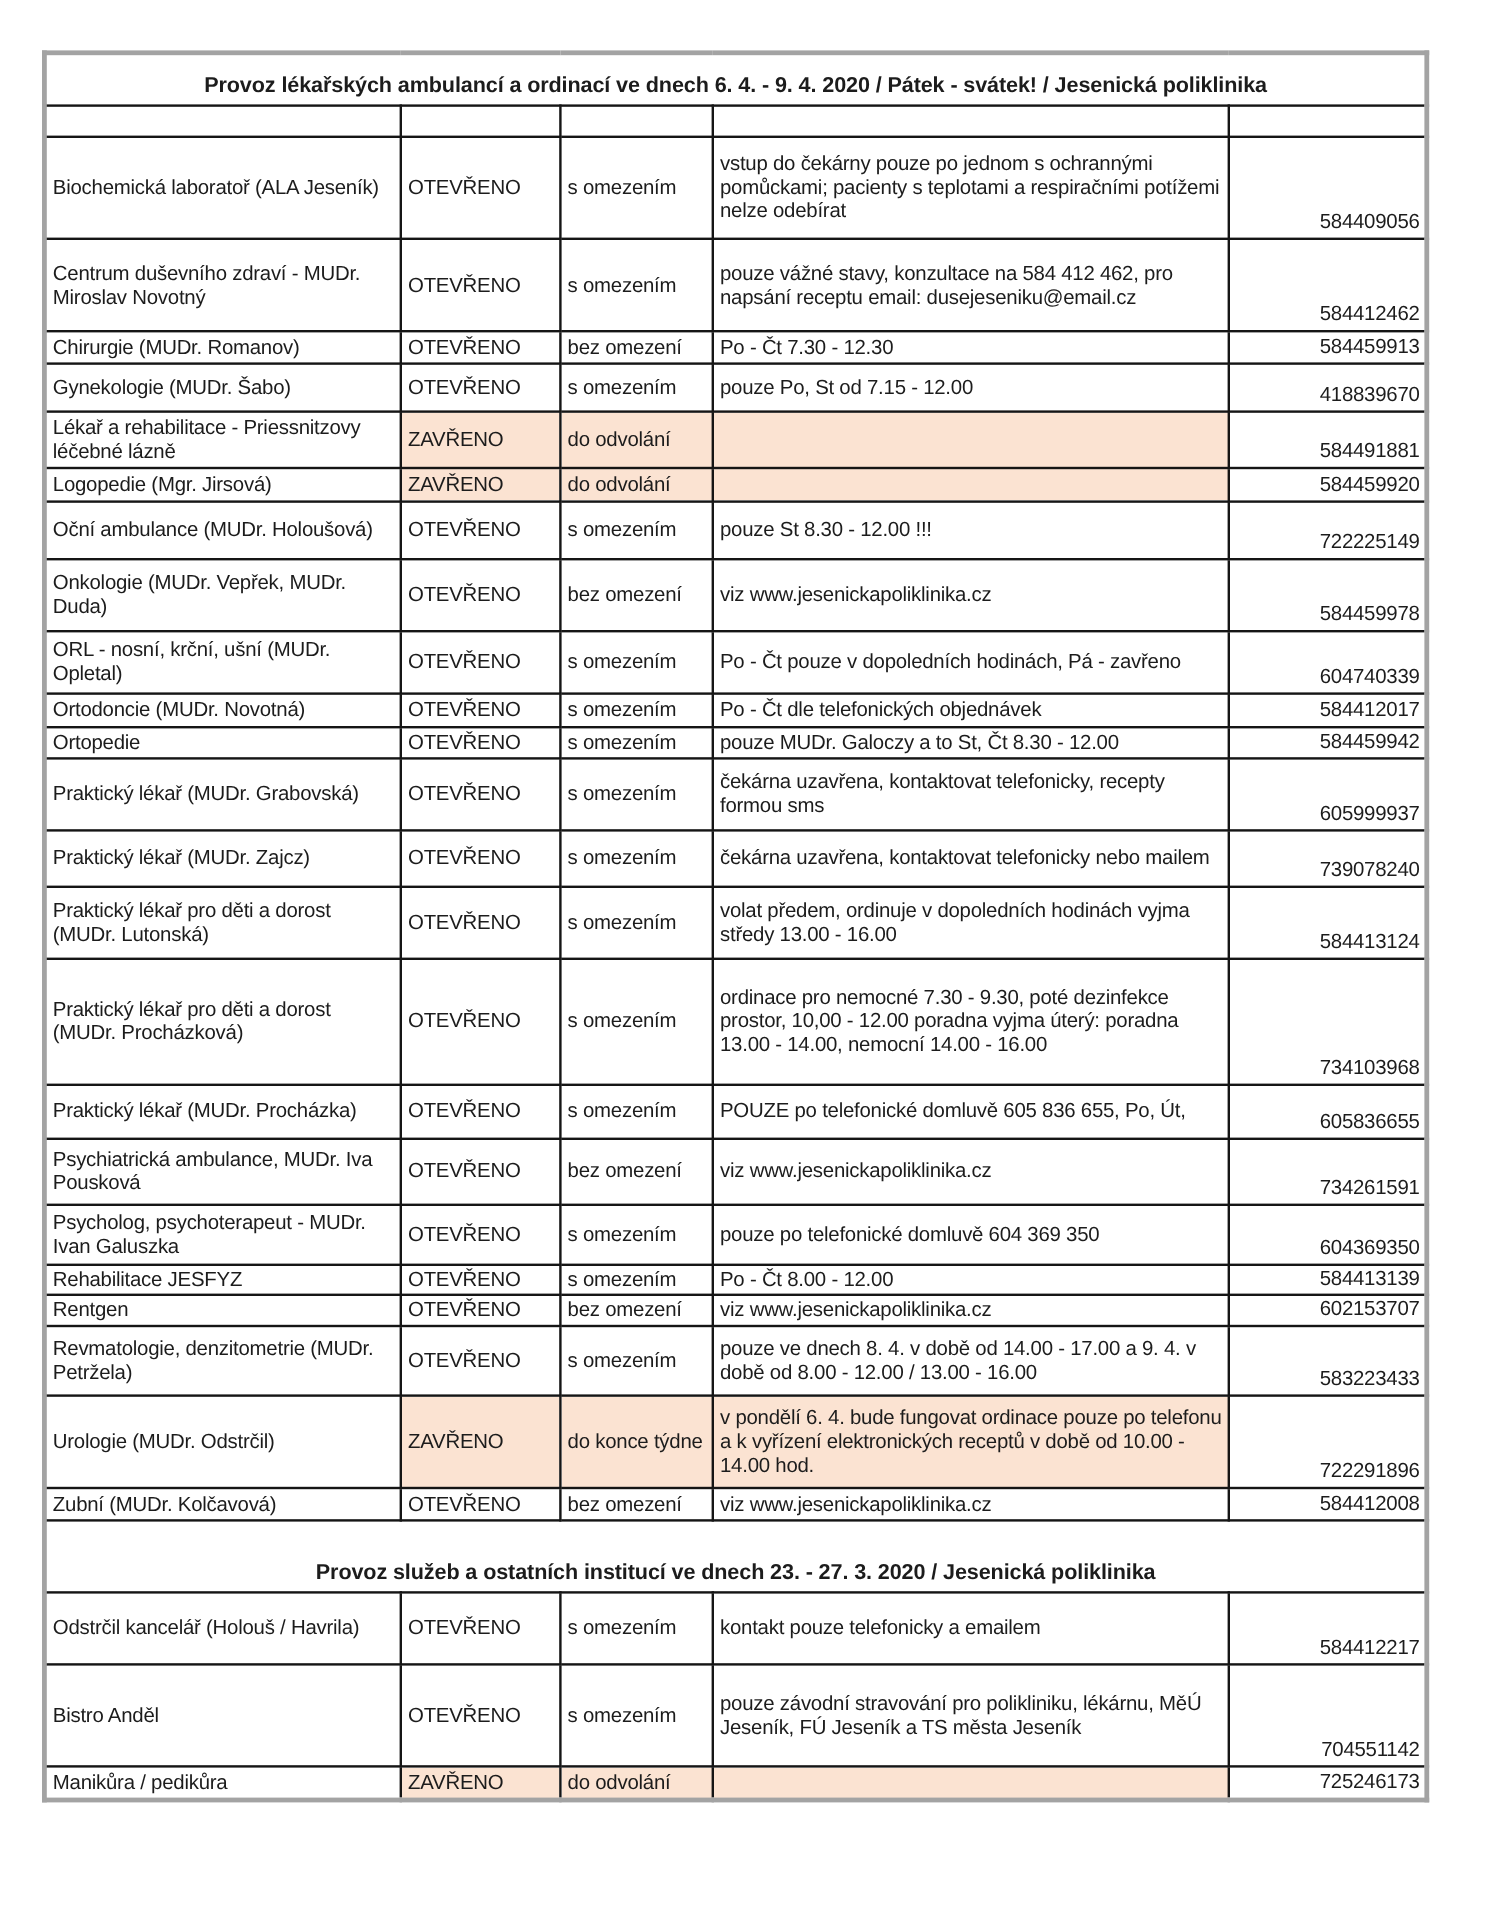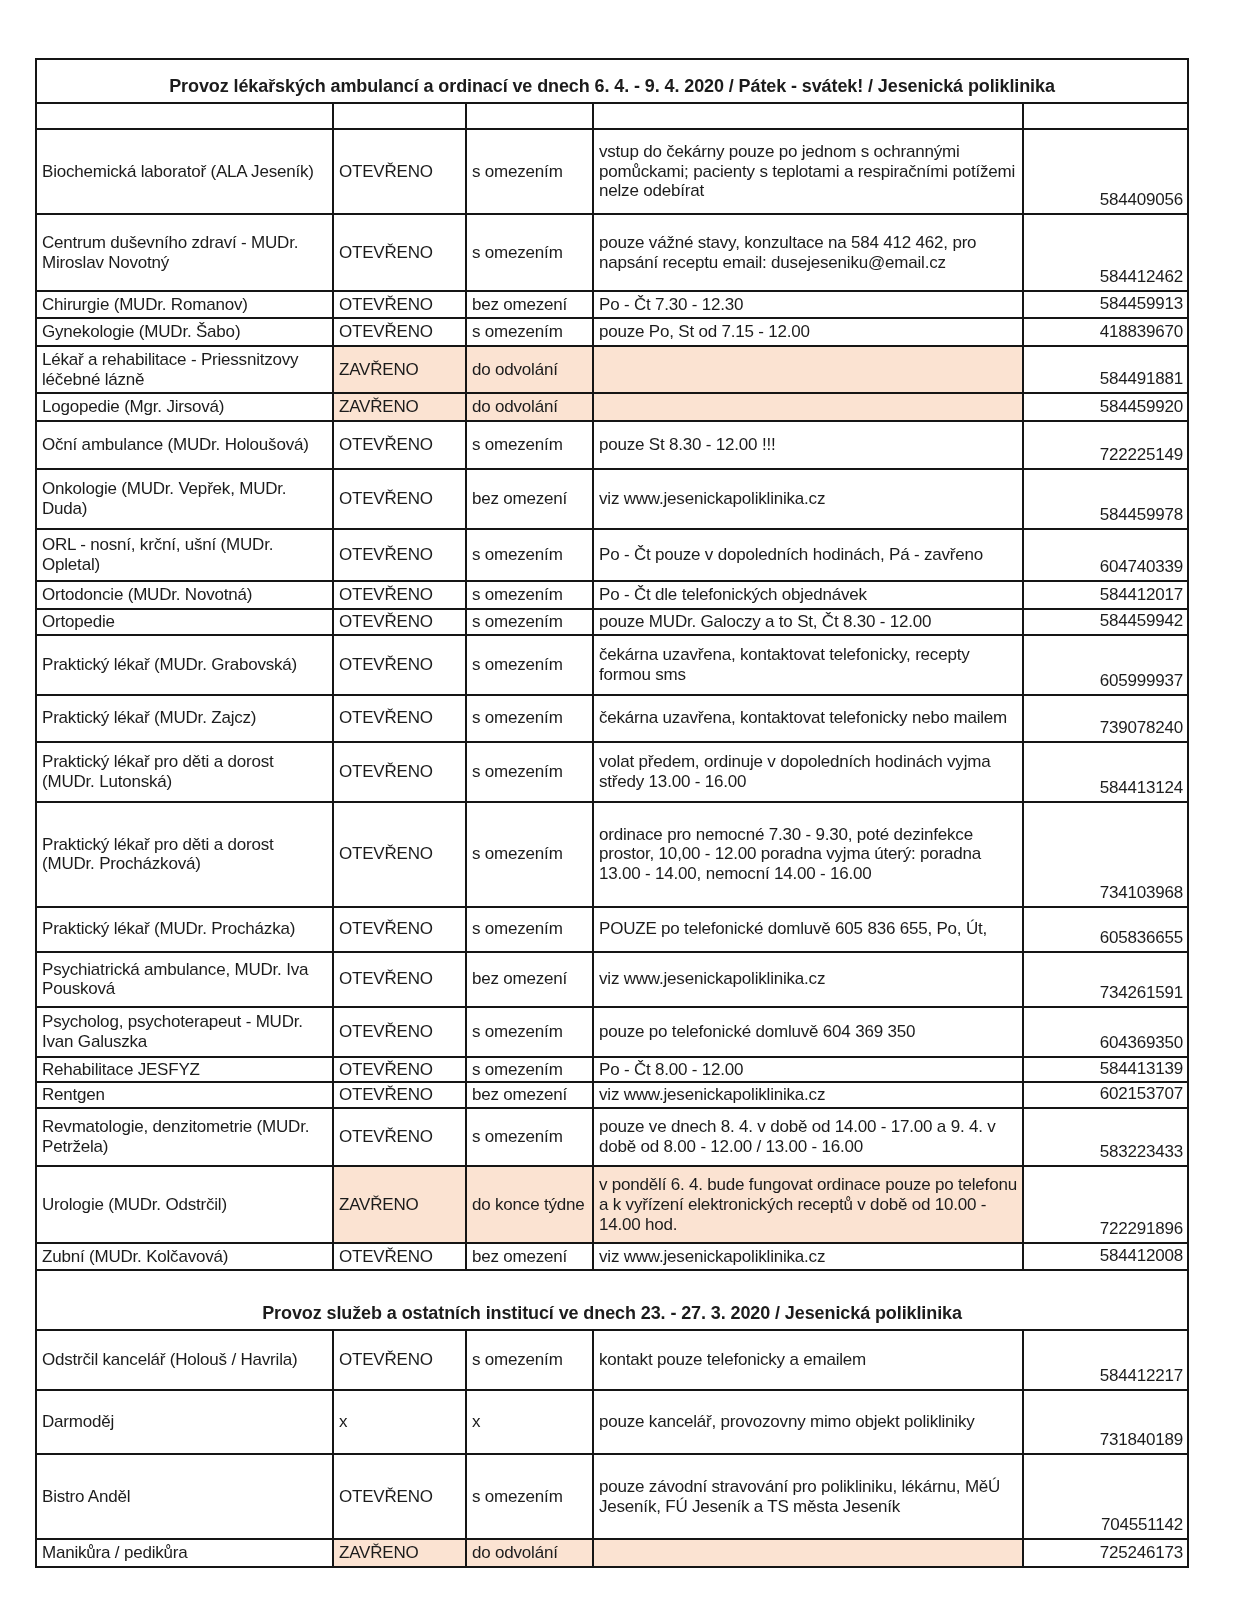--- a/index.html
+++ b/index.html
@@ -11,22 +11,21 @@
     overflow:hidden;
   }
   .sheet{
     position:absolute;
     left:35px; top:42px;
   }
   table{
     border-collapse:collapse;
     table-layout:fixed;
     width:1152px;
-    border:2px solid #a3a3a3;
-    margin-top:16px;
+    border:4px solid #a3a3a3;
   }
   td{
     border:2px solid #151515;
     padding:2px 5px;
     font-size:17px;
     line-height:1.16;
     letter-spacing:-0.2px;
     vertical-align:middle;
     overflow:hidden;
     word-wrap:break-word;
@@ -88,21 +87,21 @@
           <td class="c-note">pouze vážné stavy, konzultace na 584 412 462, pro napsání receptu email: dusejeseniku@email.cz</td>
           <td class="c-phone">584412462</td>
         </tr>
         <tr style="height: 27px;">
           <td class="c-name">Chirurgie (MUDr. Romanov)</td>
           <td class="c-status">OTEVŘENO</td>
           <td class="c-restriction">bez omezení</td>
           <td class="c-note">Po - Čt 7.30 - 12.30</td>
           <td class="c-phone">584459913</td>
         </tr>
-        <tr style="height: 28px;">
+        <tr style="height: 40px;">
           <td class="c-name">Gynekologie (MUDr. Šabo)</td>
           <td class="c-status">OTEVŘENO</td>
           <td class="c-restriction">s omezením</td>
           <td class="c-note">pouze Po, St od 7.15 - 12.00</td>
           <td class="c-phone">418839670</td>
         </tr>
         <tr style="height: 47px;">
           <td class="c-name">Lékař a rehabilitace - Priessnitzovy léčebné lázně</td>
           <td class="c-status closed">ZAVŘENO</td>
           <td class="c-restriction closed">do odvolání</td>
@@ -237,27 +236,20 @@
         </tr>
         <tr style="height: 60px;">
           <td colspan="5" class="title-cell">Provoz služeb a ostatních institucí ve dnech 23. - 27. 3. 2020 / Jesenická poliklinika</td>
         </tr>
         <tr style="height: 60px;">
           <td class="c-name">Odstrčil kancelář (Holouš / Havrila)</td>
           <td class="c-status">OTEVŘENO</td>
           <td class="c-restriction">s omezením</td>
           <td class="c-note">kontakt pouze telefonicky a emailem</td>
           <td class="c-phone">584412217</td>
-        </tr>
-        <tr style="height: 64px;">
-          <td class="c-name">Darmoděj</td>
-          <td class="c-status">x</td>
-          <td class="c-restriction">x</td>
-          <td class="c-note">pouze kancelář, provozovny mimo objekt polikliniky</td>
-          <td class="c-phone">731840189</td>
         </tr>
         <tr style="height: 85px;">
           <td class="c-name">Bistro Anděl</td>
           <td class="c-status">OTEVŘENO</td>
           <td class="c-restriction">s omezením</td>
           <td class="c-note">pouze závodní stravování pro polikliniku, lékárnu, MěÚ Jeseník, FÚ Jeseník a TS města Jeseník</td>
           <td class="c-phone">704551142</td>
         </tr>
         <tr style="height: 28px;">
           <td class="c-name">Manikůra / pedikůra</td>

